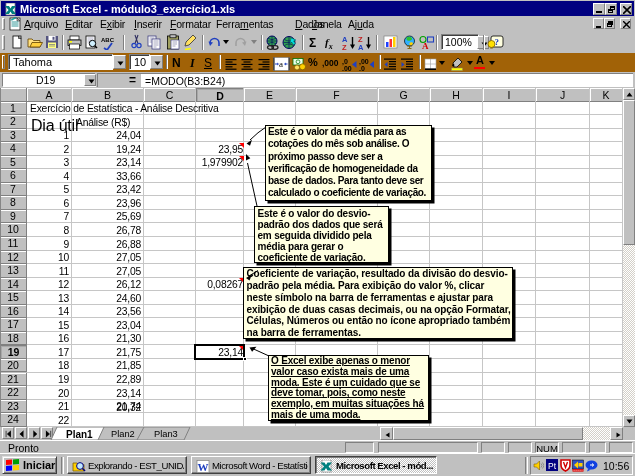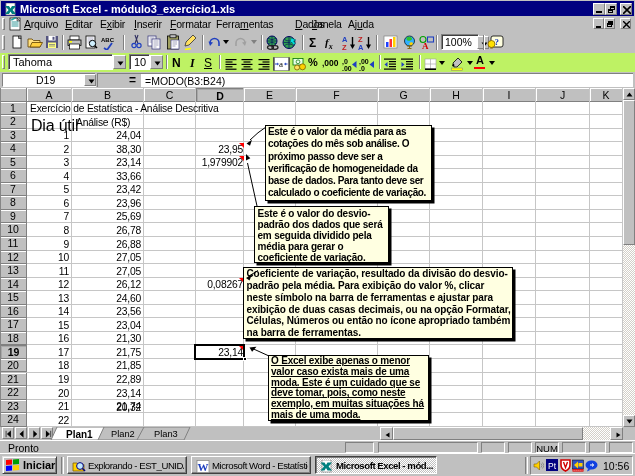--- a/index.html
+++ b/index.html
@@ -183,21 +183,21 @@
       </div>
     </div>
     <div class="abs" style="left:483px;top:3px;width:2px;height:15px;border-left:1px solid #808080;border-right:1px solid #fff;"></div>
     <svg class="abs" style="left:487px;top:2px" width="17" height="17" viewBox="0 0 17 17">
       <rect x="4" y="2" width="12" height="11" rx="2" fill="#ffffe0" stroke="#000" stroke-width="0.8"></rect>
       <text x="7.5" y="11" font-size="9" font-weight="bold" fill="#2040c0" font-family="Liberation Serif">?</text>
       <circle cx="4.5" cy="10" r="3.5" fill="#ffe000" stroke="#806000" stroke-width="0.8"></circle>
       <path d="M3.2 14 h2.6" stroke="#806000" stroke-width="1"></path>
     </svg>
   </div>
-<div class="abs" style="left:0;top:53px;width:635px;height:19px;background:#bef264;">
+<div class="abs" style="left:0;top:53px;width:635px;height:19px;background:#a16207;">
     <div class="abs" style="left:2px;top:2px;width:3px;height:14px;border-top:1px solid #fff;border-left:1px solid #fff;border-right:1px solid #808080;border-bottom:1px solid #808080;"></div>
     <div class="abs" style="left:8px;top:1px;width:105px;height:16px;background:#fff;border:1px solid;border-color:#808080 #fff #fff #808080;box-shadow:inset 1px 1px 0 #404040;">
       <span style="position:absolute;left:4px;top:1px;font-size:11px;">Tahoma</span>
     </div>
     <div class="abs r2" style="left:113px;top:2px;width:13px;height:14px;">
       <svg class="abs" style="left:3px;top:5px" width="7" height="5" viewBox="0 0 7 5">
         <path d="M0.5 0.5 L6.5 0.5 L3.5 4.5 Z" fill="#000"></path>
       </svg>
     </div>
     <div class="abs" style="left:129px;top:1px;width:21px;height:16px;background:#fff;border:1px solid;border-color:#808080 #fff #fff #808080;box-shadow:inset 1px 1px 0 #404040;">
@@ -386,21 +386,21 @@
     <div class="abs" style="left:482px;top:0;width:1px;height:338.70000000000005px;background:#c6c6c6;"></div>
     <div class="abs" style="left:535px;top:0;width:1px;height:338.70000000000005px;background:#c6c6c6;"></div>
     <div class="abs" style="left:589px;top:0;width:1px;height:338.70000000000005px;background:#c6c6c6;"></div>
     <div class="abs" style="left:622px;top:0;width:1px;height:338.70000000000005px;background:#c6c6c6;"></div>
     <span class="abs" style="left:30px;top:15.0px;font-size:10.3px;letter-spacing:-0.2px;white-space:nowrap;">Exercício de Estatística - Análise Descritiva</span>
     <span class="abs" style="left:31px;top:28.549999999999997px;font-size:16px;letter-spacing:-0.2px;white-space:nowrap;">Dia útil</span>
     <span class="abs" style="left:76px;top:28.549999999999997px;font-size:10.3px;letter-spacing:-0.2px;white-space:nowrap;">Análise (R$)</span>
     <span class="abs" style="right:566px;top:42.099999999999994px;font-size:10.3px;letter-spacing:-0.2px;">1</span>
     <span class="abs" style="right:494px;top:42.099999999999994px;font-size:10.3px;letter-spacing:-0.2px;">24,04</span>
     <span class="abs" style="right:566px;top:55.650000000000006px;font-size:10.3px;letter-spacing:-0.2px;">2</span>
-    <span class="abs" style="right:494px;top:55.650000000000006px;font-size:10.3px;letter-spacing:-0.2px;">38,30</span>
+    <span class="abs" style="right:494px;top:55.650000000000006px;font-size:10.3px;letter-spacing:-0.2px;">19,24</span>
     <span class="abs" style="right:566px;top:69.19999999999999px;font-size:10.3px;letter-spacing:-0.2px;">3</span>
     <span class="abs" style="right:494px;top:69.19999999999999px;font-size:10.3px;letter-spacing:-0.2px;">23,14</span>
     <span class="abs" style="right:566px;top:82.75px;font-size:10.3px;letter-spacing:-0.2px;">4</span>
     <span class="abs" style="right:494px;top:82.75px;font-size:10.3px;letter-spacing:-0.2px;">33,66</span>
     <span class="abs" style="right:566px;top:96.30000000000001px;font-size:10.3px;letter-spacing:-0.2px;">5</span>
     <span class="abs" style="right:494px;top:96.30000000000001px;font-size:10.3px;letter-spacing:-0.2px;">23,42</span>
     <span class="abs" style="right:566px;top:109.85000000000002px;font-size:10.3px;letter-spacing:-0.2px;">6</span>
     <span class="abs" style="right:494px;top:109.85000000000002px;font-size:10.3px;letter-spacing:-0.2px;">23,96</span>
     <span class="abs" style="right:566px;top:123.4px;font-size:10.3px;letter-spacing:-0.2px;">7</span>
     <span class="abs" style="right:494px;top:123.4px;font-size:10.3px;letter-spacing:-0.2px;">25,69</span>

